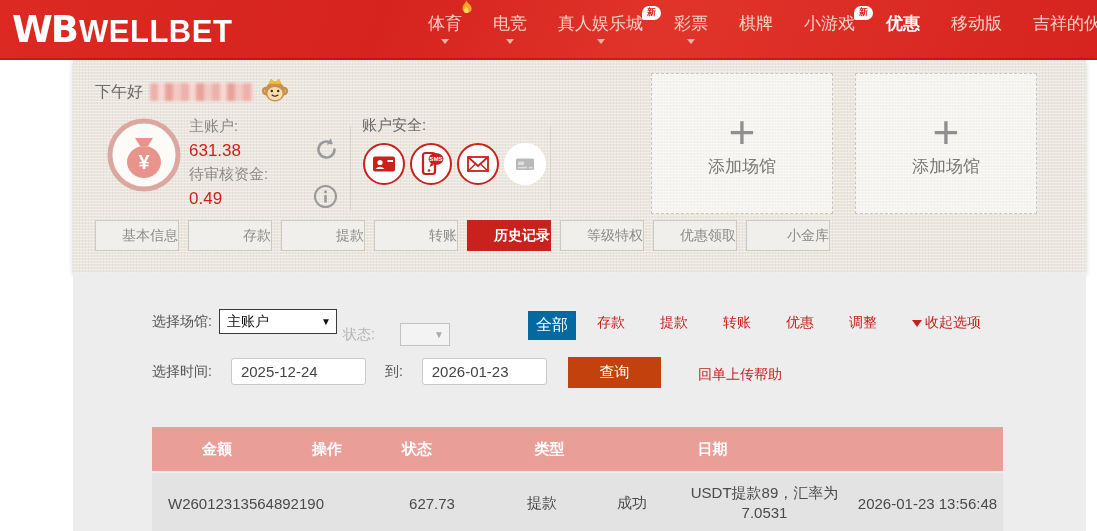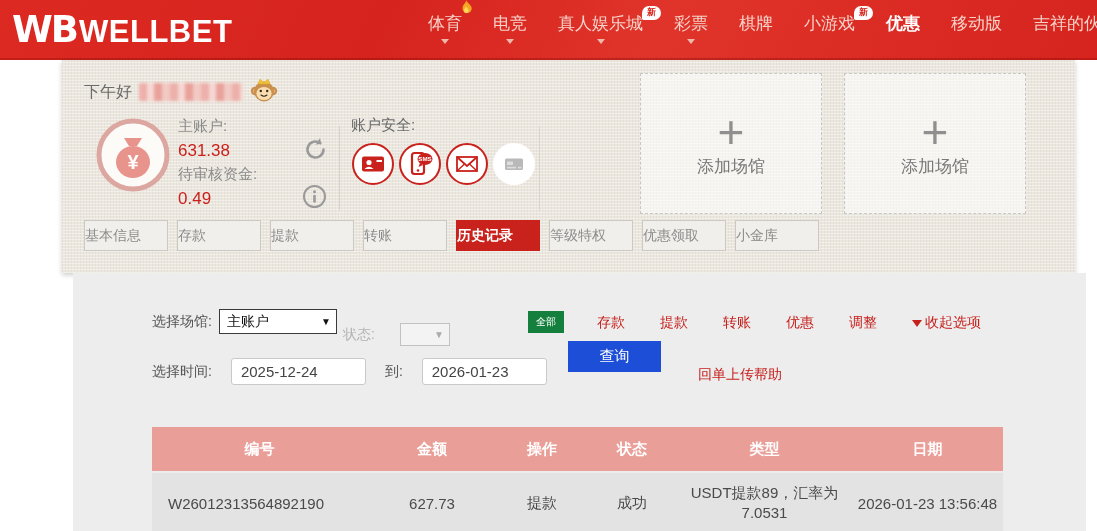--- a/index.html
+++ b/index.html
@@ -17,21 +17,21 @@
   .nav-item { position:relative; display:flex; flex-direction:column; align-items:center;
     color:#f6d2c9; font-size:17px; cursor:pointer; }
   .nav-item.active .nav-label { color:#fff; font-weight:bold; }
   .nav-caret { width:0; height:0; border:4px solid transparent; border-top:5px solid #eeb7ab; margin-top:4px; }
   .nav-spacer { height:13px; }
   .nav-badge { position:absolute; top:-6px; right:-18px; background:#fff; color:#d7251d;
     font-size:9px; font-weight:bold; padding:1px 5px 2px; border-radius:8px 8px 8px 2px; line-height:1.2; }
   .nav-fire { position:absolute; top:-12px; right:-10px; }
 
   
-  .panel { position:absolute; left:62px; top:60px; width:1013px; height:213px;
+  .panel { position:absolute; left:73px; top:60px; width:1013px; height:213px;
     background-color:#ebe7df;
     background-image:repeating-linear-gradient(0deg,rgba(255,255,255,.4) 0 1px,transparent 1px 3px),
                      repeating-linear-gradient(90deg,rgba(205,198,184,.25) 0 1px,transparent 1px 3px);
     box-shadow:0 2px 5px rgba(0,0,0,.2); }
   .greeting { position:absolute; left:22px; top:16px; display:flex; align-items:center; gap:7px;
     color:#6a6a6a; font-size:16px; }
   .blur-name { width:104px; height:18px; border-radius:2px;
     background:repeating-linear-gradient(90deg,#edb0aa 0 8px,#f6d7d3 8px 15px,#e9a29b 15px 23px,#f2c9c4 23px 31px);
     filter:blur(1.6px); }
   .wallet { position:absolute; left:34px; top:58px; }
@@ -42,42 +42,42 @@
   .vdiv { position:absolute; top:66px; width:1px; height:84px; background:#d7d3c9; }
   .security { position:absolute; left:289px; top:56px; }
   .security-label { color:#6a6a6a; font-size:15px; }
   .security-icons { display:flex; gap:3px; margin-top:7px; }
   .add-box { position:absolute; top:13px; width:182px; height:141px; border:1px dashed #c6c6c6;
     background:rgba(255,255,255,.55); display:flex; flex-direction:column; align-items:center;
     justify-content:center; cursor:pointer; }
   .add-plus { font-size:46px; font-weight:300; color:#8f8f8f; line-height:1; }
   .add-label { font-size:17px; color:#787878; }
   .tabs { position:absolute; left:22px; top:160px; display:flex; gap:9px; }
-  .tab { width:84px; height:31px; line-height:29px; text-align:left; background:#f1efeb;
+  .tab { width:84px; height:31px; line-height:29px; text-align:right; background:#f1efeb;
     border:1px solid #ccc9c3; color:#8b8b8b; font-size:14px; cursor:pointer; }
   .tab.active { background:#c9211c; border-color:#c9211c; color:#fff; font-weight:bold; }
 
   
   .lower { position:absolute; left:73px; top:273px; width:1013px; height:258px; background:#ededed; overflow:hidden; }
   .frow { position:absolute; display:flex; align-items:center; }
   .flabel { color:#555; font-size:14px; }
   .flabel.dim { color:#b3b3b3; }
   .fake-select { display:flex; align-items:center; justify-content:space-between; background:#fff;
     border:1px solid #3a3a3a; height:25px; padding:0 5px 0 7px; font-size:14px; color:#111; cursor:pointer; }
   .fake-select .sel-caret { font-size:10px; color:#111; margin-left:6px; }
   .fake-select.disabled { background:#f3f3f3; border-color:#c2c2c2; }
   .fake-select.disabled .sel-caret { color:#ababab; }
-  .chip { background:#15803d; color:#fff; font-size:10px; padding:4px 8px; cursor:pointer; }
+  .chip { background:#0369a1; color:#fff; font-size:16px; padding:4px 8px; cursor:pointer; }
   .red-link { color:#c5201c; font-size:14px; cursor:pointer; }
   .collapse { display:flex; align-items:center; gap:3px; }
   .tri-down { width:0; height:0; border:5px solid transparent; border-top:7px solid #c5201c; margin-top:6px; }
   .date-input { width:135px; height:27px; border:1px solid #c9c9c9; border-radius:3px; background:#fff;
     font-size:15px; color:#444; padding:0 9px; font-family:"Liberation Sans",sans-serif; }
   .date-input.second { width:125px; }
-  .search-btn { position:absolute; left:495px; top:68px; width:93px; height:31px; background:#1d4ed8;
+  .search-btn { position:absolute; left:495px; top:84px; width:93px; height:31px; background:#c2410c;
     color:#fff; border:none; font-size:15px; cursor:pointer; font-family:"Liberation Sans",sans-serif; }
   .totals { position:absolute; left:832px; top:85px; color:#c5201c; font-size:14px; line-height:1.5; }
 
   
   .htable { position:absolute; left:79px; top:154px; width:851px; }
   .thead { height:44px; background:#e99e98; display:flex; align-items:center; color:#fff;
     font-weight:bold; font-size:15px; }
   .trow { height:60px; background:#e3e3e3; display:flex; align-items:center; color:#4a4a4a;
     font-size:15px; margin-top:2px; }
   .cell { text-align:center; }
@@ -297,21 +297,20 @@
     <span class="flabel">到:</span>
     <input class="date-input second" value="2026-01-23" style="">
   </div>
 
   <button class="search-btn">查询</button>
   <span class="red-link" style="position:absolute; left:625px; top:93px;">回单上传帮助</span>
 
 
   <div class="htable">
     <div class="thead">
-      <div class="cell c1">编号</div>
       <div class="cell c2">金额</div>
       <div class="cell c3">操作</div>
       <div class="cell c4">状态</div>
       <div class="cell c5">类型</div>
       <div class="cell c6">日期</div>
     </div>
     <div class="trow">
       <div class="cell c1">W26012313564892190</div>
       <div class="cell c2">627.73</div>
       <div class="cell c3">提款</div>

